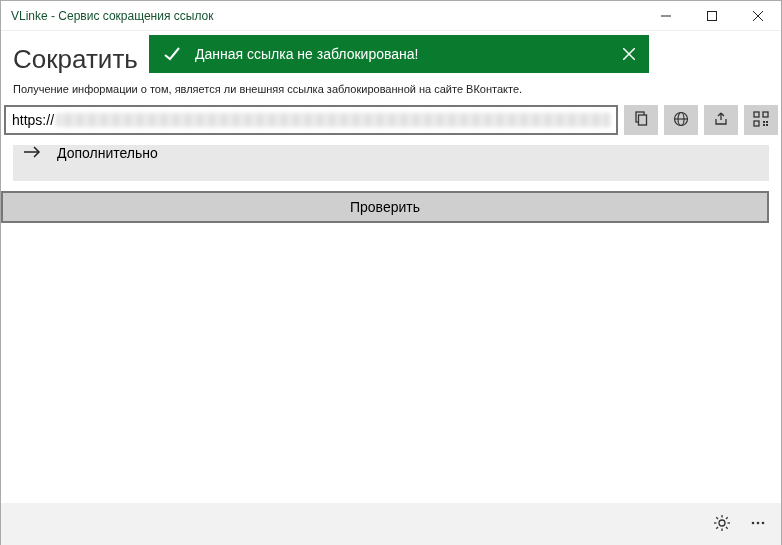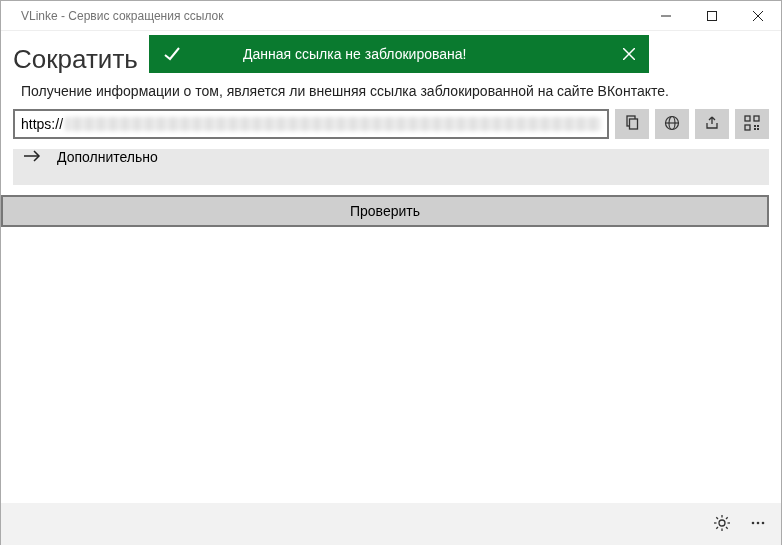--- a/index.html
+++ b/index.html
@@ -13,23 +13,23 @@
     border: 1px solid #aaa;
   }
   .titlebar {
     height: 30px;
     display: flex;
     align-items: center;
     background: #fff;
     border-bottom: 1px solid #eee;
   }
   .titlebar .title {
-    padding-left: 20px;
+    padding-left: 10px;
     font-size: 12px;
-    color: #737373;
+    color: #14532d;
     flex: 1;
   }
   .winbtn {
     width: 46px;
     height: 30px;
     display: flex;
     align-items: center;
     justify-content: center;
     color: #222;
   }
@@ -53,30 +53,30 @@
     height: 38px;
     width: 500px;
     background: #0a7a2f;
     color: #fff;
     display: flex;
     align-items: center;
     padding: 0 14px;
     font-size: 14px;
   }
   .banner .check { margin-right: 14px; display:flex; align-items:center; }
-  .banner .msg { flex: 1; margin-left: 48px; }
+  .banner .msg { flex: 1; }
   .banner .close { display:flex; align-items:center; cursor:pointer; }
   .desc {
-    padding: 8px 12px 10px 20px;
-    font-size: 14px;
+    padding: 8px 12px 10px 12px;
+    font-size: 11px;
     color: #222;
   }
   .input-row {
     display: flex;
-    padding: 0 12px;
+    padding: 0 3px;
     gap: 6px;
     align-items: stretch;
   }
   .url-input {
     flex: 1;
     height: 30px;
     border: 2px solid #777;
     background: #fff;
     padding: 0 6px;
     font-size: 14px;

